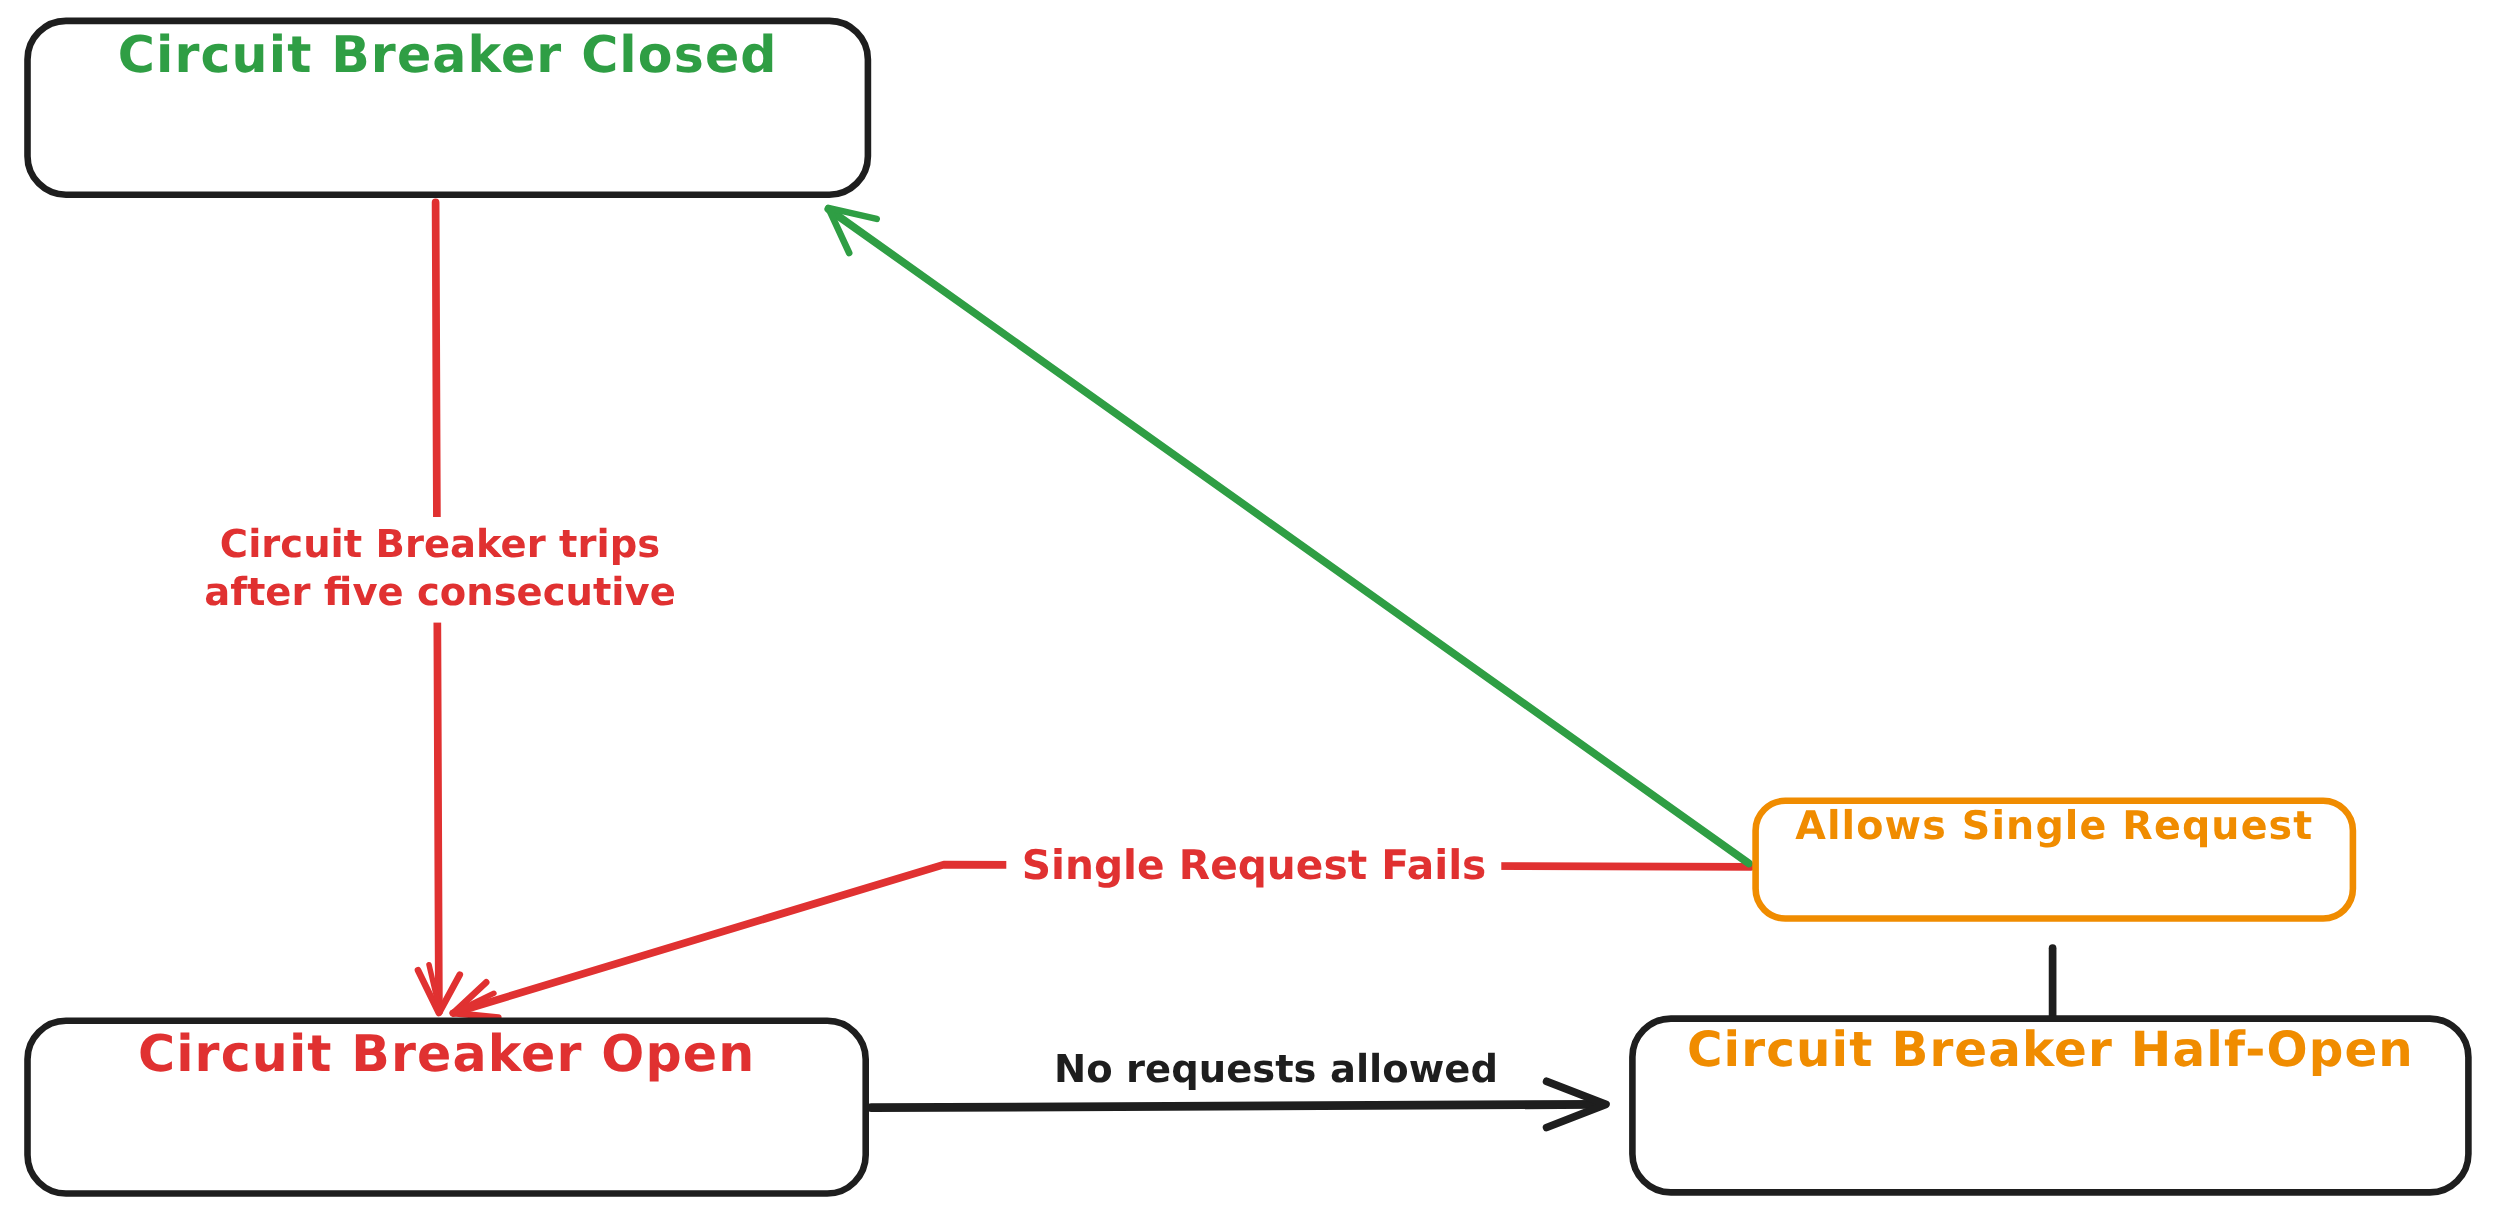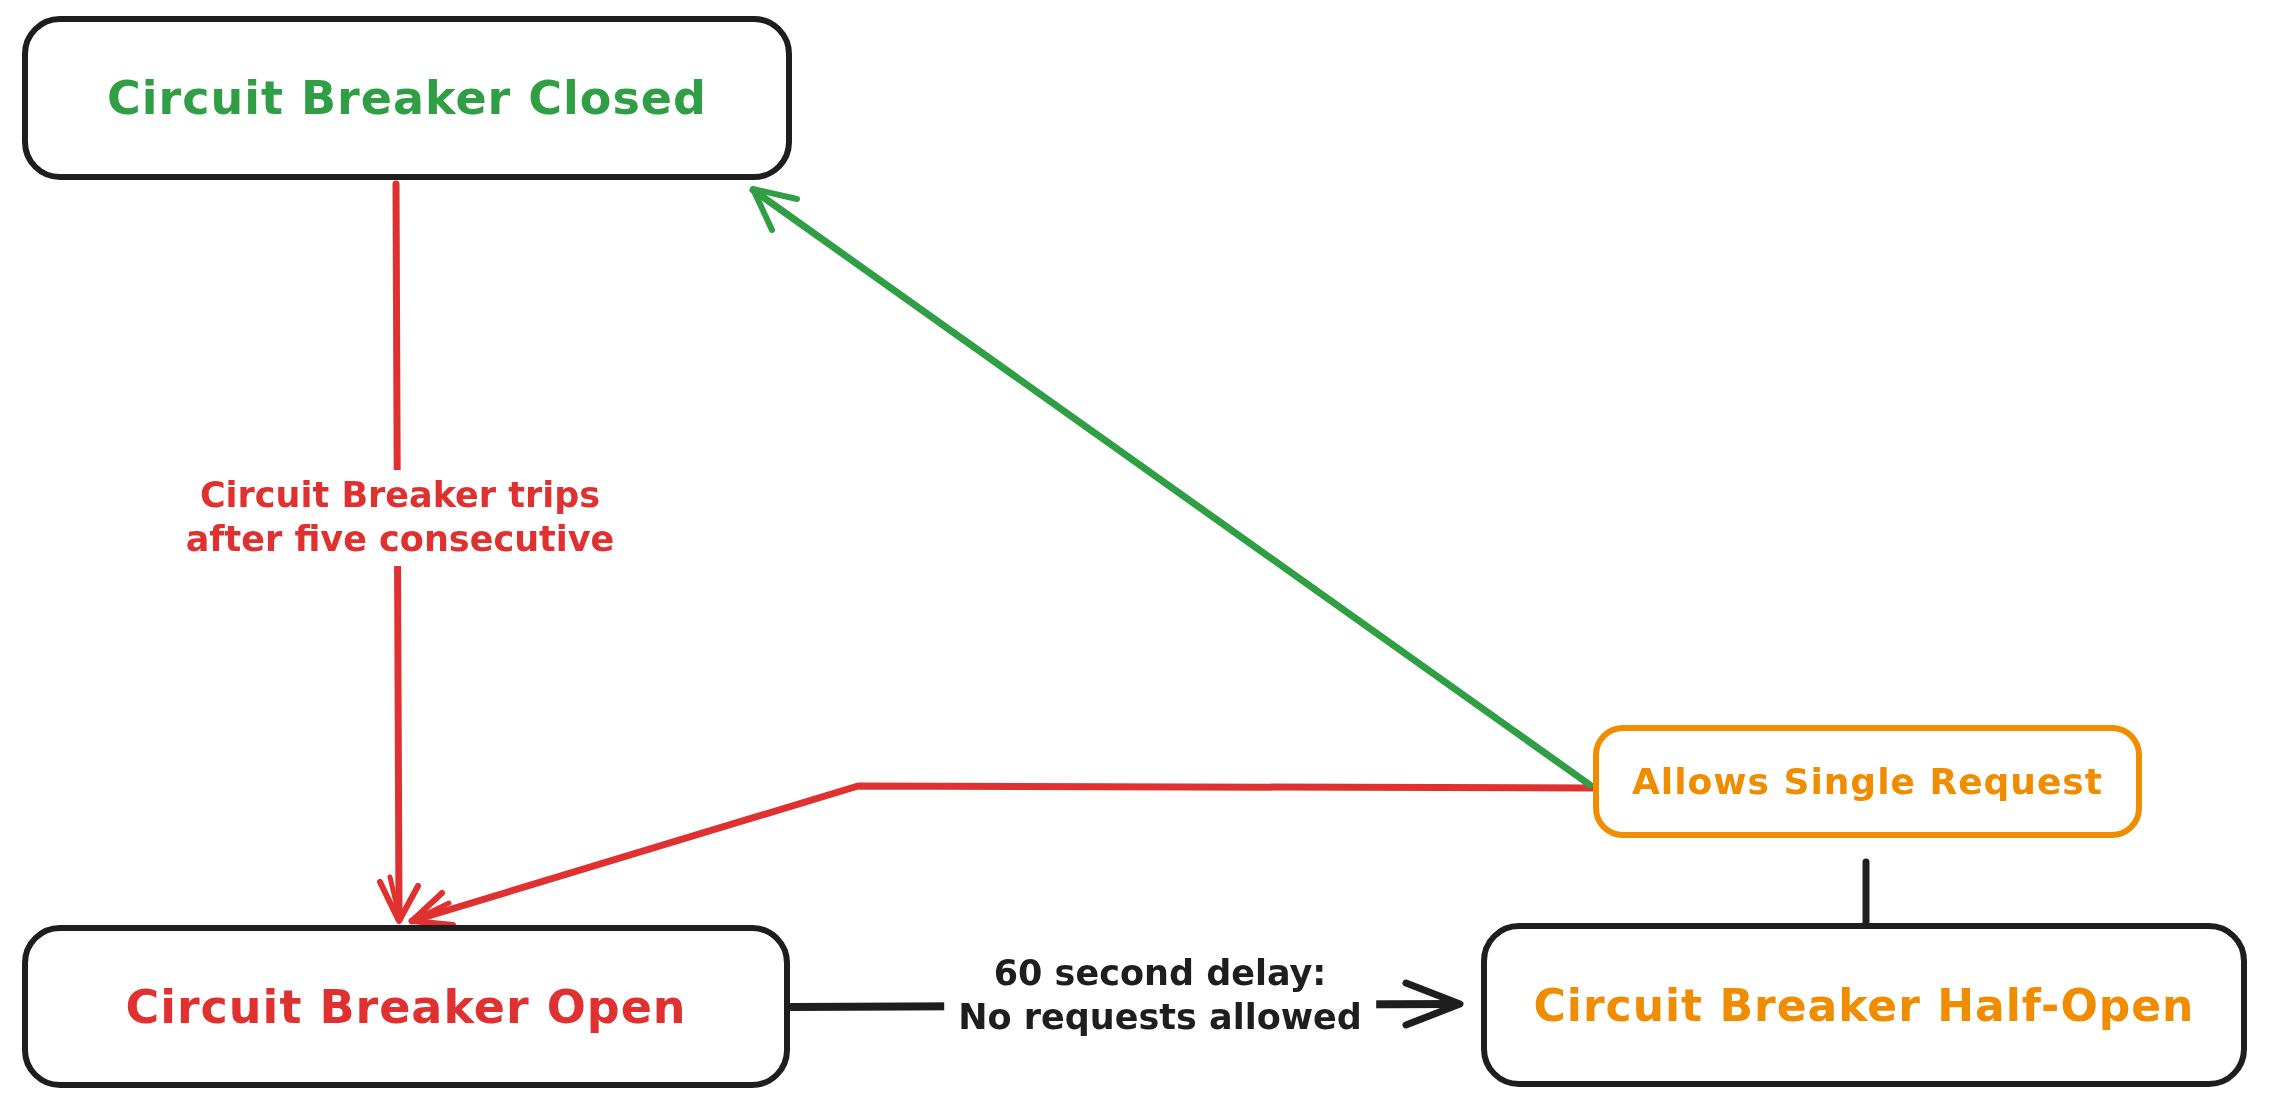--- a/index.html
+++ b/index.html
@@ -22,21 +22,21 @@
     width: 2272px;
     height: 1107px;
   }
   .node {
     position: absolute;
     box-sizing: border-box;
     background: #ffffff;
     border: 6px solid var(--ink);
     border-radius: 38px;
     display: flex;
-    align-items: center;
+    align-items: flex-start;
     justify-content: center;
     text-align: center;
   }
   .node-label {
     font-size: 46px;
     font-weight: bold;
     letter-spacing: 1px;
     white-space: nowrap;
   }
   .node-closed  { left: 22px;   top: 16px;  width: 770px; height: 164px; }
@@ -143,19 +143,19 @@
   <div class="node node-allows">
     <span class="node-label">Allows Single Request</span>
   </div>
 
   <div class="edge-label label-trip">
     <span class="line">Circuit Breaker trips</span>
     <span class="line">after five consecutive</span>
   </div>
 
 
+  <div class="edge-label label-fails">Single Request Fails</div>
 
   <div class="edge-label label-delay">
-    <span class="line">60 second delay:</span>
     <span class="line">No requests allowed</span>
   </div>
 
 </div>
 
 </body></html>

